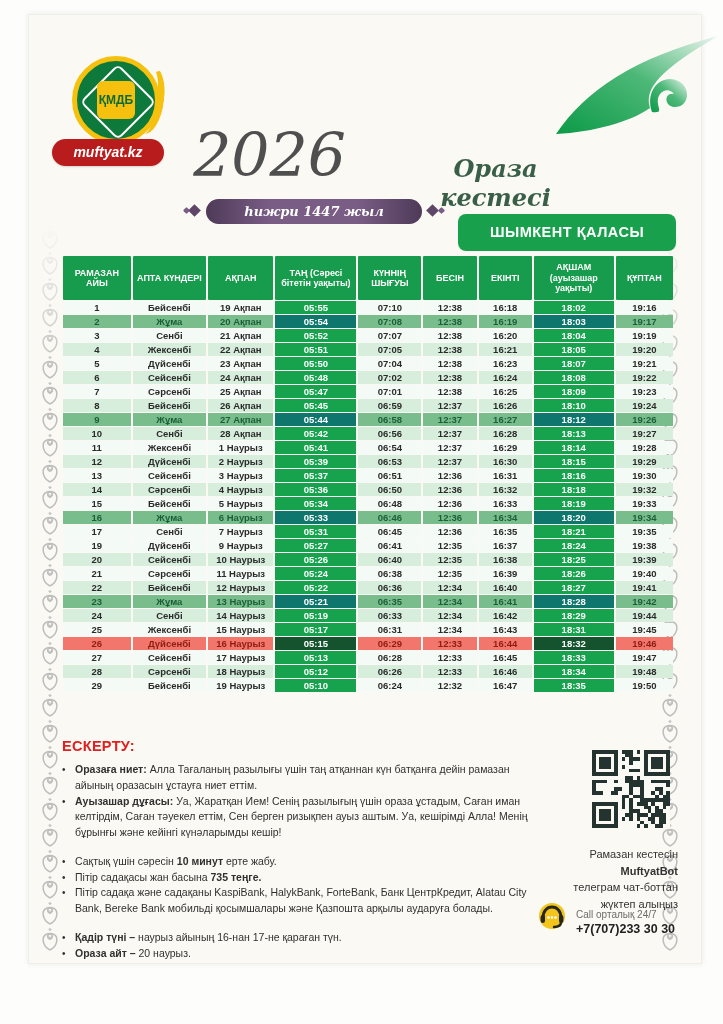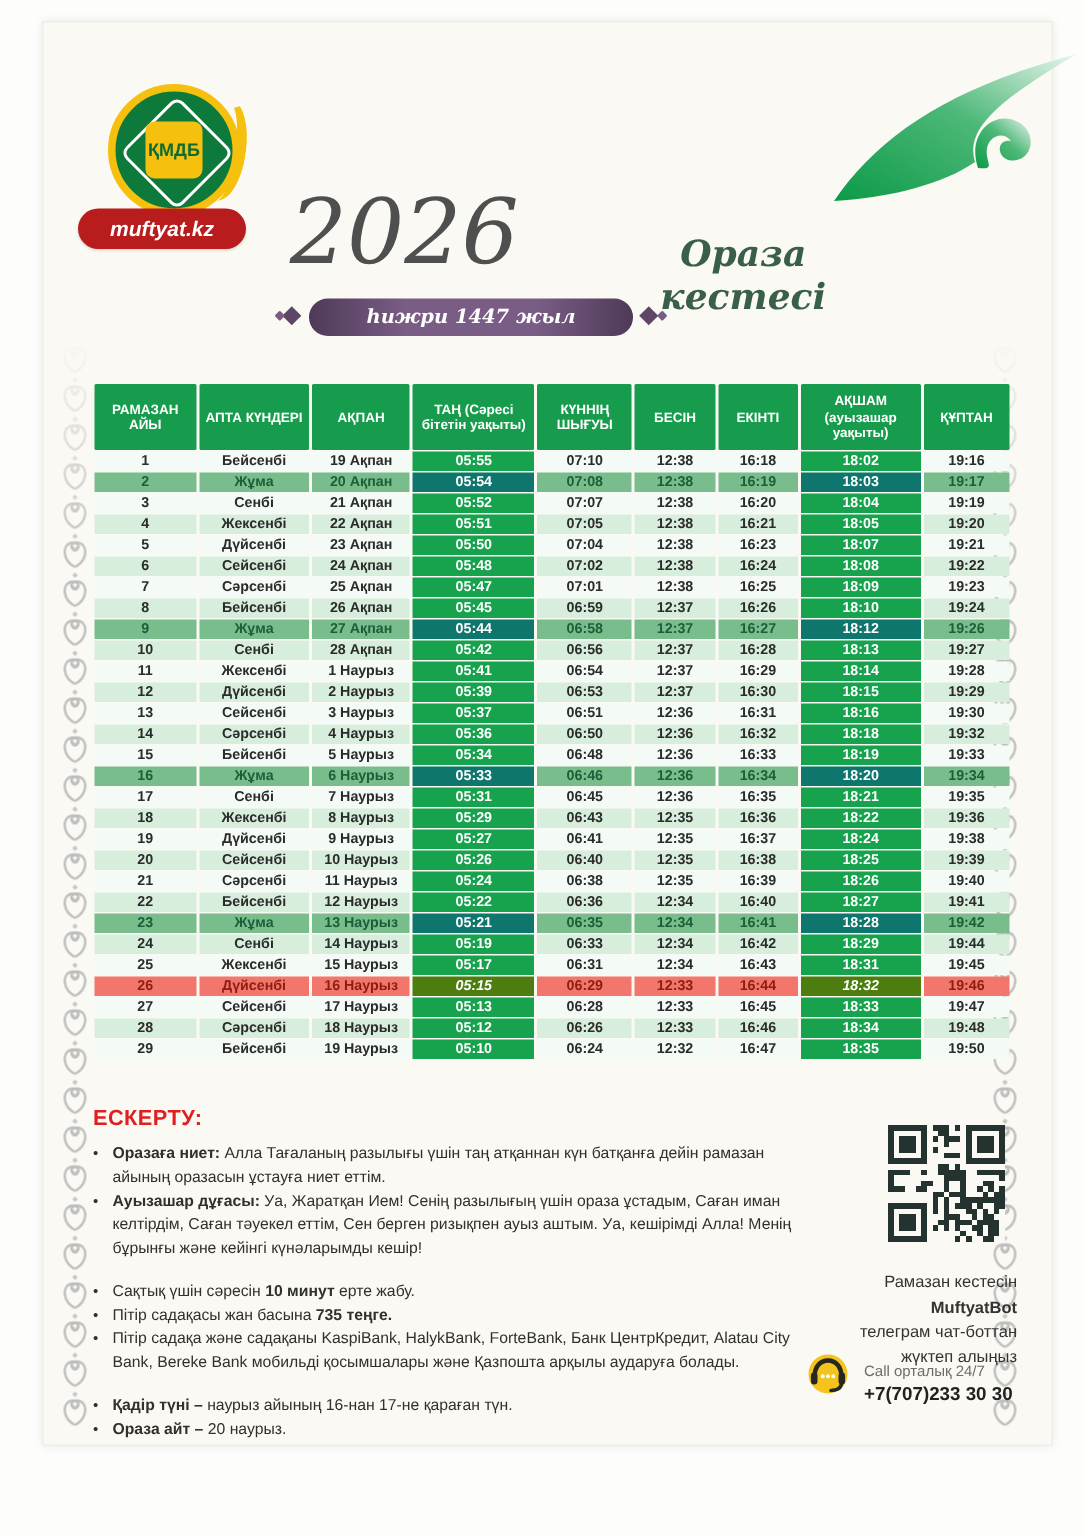--- a/index.html
+++ b/index.html
@@ -45,21 +45,21 @@
             vertical-align:middle;padding:4px 1px;height:36px;border-radius:1px;}
   .sched td{font-size:9.5px;font-weight:bold;color:#2b2b2b;text-align:center;padding:1px 0;height:11px;line-height:11px;}
   .col0{width:11.4%;} .col1{width:12.4%;} .col2{width:11%;} .col3{width:13.7%;} .col4{width:10.6%;}
   .col5{width:8.9%;} .col6{width:8.9%;} .col7{width:13.5%;} .col8{width:9.6%;}
   tr.row-normal-a td{background:#f4faf5;}
   tr.row-normal-b td{background:#d7eedd;}
   tr.row-normal-a td.timecell, tr.row-normal-b td.timecell{background:#17a24e;color:#fff;}
   tr.row-friday td{background:#79bd8d;color:#1c5e38;}
   tr.row-friday td.timecell{background:#0f766e;color:#fff;}
   tr.row-qadr td{background:#f3766d;color:#8c1d12;}
-  tr.row-qadr td.timecell{background:#4d7c0f;color:#fff;font-style:italic;}
+  tr.row-qadr td.timecell{background:#14532d;color:#fff;}
 
   
   .notes{position:absolute;left:62px;top:738px;width:478px;}
   .notes h3{margin:0 0 8px 0;font-size:14.5px;color:#e02020;letter-spacing:.3px;}
   .note-group{margin-bottom:13px;}
   .note-item{display:flex;font-size:10.5px;color:#303030;line-height:1.5;}
   .note-item .bullet{width:13px;flex:none;font-size:10px;}
   .note-text .b{font-weight:bold;}
 
   
@@ -130,20 +130,21 @@
       <linearGradient id="wg" x1="0" y1="1" x2="1" y2="0">
         <stop offset="0" stop-color="#0c9a47"></stop>
         <stop offset="0.55" stop-color="#4db878"></stop>
         <stop offset="1" stop-color="#eaf5ee"></stop>
       </linearGradient>
     </defs>
     <path d="M0,108 C30,64 78,32 162,10 C104,44 88,62 94,82 C74,96 38,106 0,108 Z" fill="url(#wg)"></path>
     <path d="M96,86 C88,62 108,46 124,56 C136,64 132,82 118,81 C108,80 108,66 118,68 C112,60 100,66 102,78 C103,84 106,87 96,86 Z" fill="url(#wg)"></path>
   </svg>
 
+  <div class="city">ШЫМКЕНТ ҚАЛАСЫ</div>
 
   <table class="sched">
     <thead>
       <tr>
           <th class="col0">РАМАЗАН АЙЫ</th>
           <th class="col1">АПТА КҮНДЕРІ</th>
           <th class="col2">АҚПАН</th>
           <th class="col3">ТАҢ (Сәресі бітетін уақыты)</th>
           <th class="col4">КҮННІҢ ШЫҒУЫ</th>
           <th class="col5">БЕСІН</th>
@@ -332,31 +333,20 @@
         <tr class="row-normal-a">
           <td class="col0">17</td>
           <td class="col1">Сенбі</td>
           <td class="col2">7 Наурыз</td>
           <td class="col3 timecell">05:31</td>
           <td class="col4">06:45</td>
           <td class="col5">12:36</td>
           <td class="col6">16:35</td>
           <td class="col7 timecell">18:21</td>
           <td class="col8">19:35</td>
-        </tr>
-        <tr class="row-normal-b">
-          <td class="col0">18</td>
-          <td class="col1">Жексенбі</td>
-          <td class="col2">8 Наурыз</td>
-          <td class="col3 timecell">05:29</td>
-          <td class="col4">06:43</td>
-          <td class="col5">12:35</td>
-          <td class="col6">16:36</td>
-          <td class="col7 timecell">18:22</td>
-          <td class="col8">19:36</td>
         </tr>
         <tr class="row-normal-a">
           <td class="col0">19</td>
           <td class="col1">Дүйсенбі</td>
           <td class="col2">9 Наурыз</td>
           <td class="col3 timecell">05:27</td>
           <td class="col4">06:41</td>
           <td class="col5">12:35</td>
           <td class="col6">16:37</td>
           <td class="col7 timecell">18:24</td>

